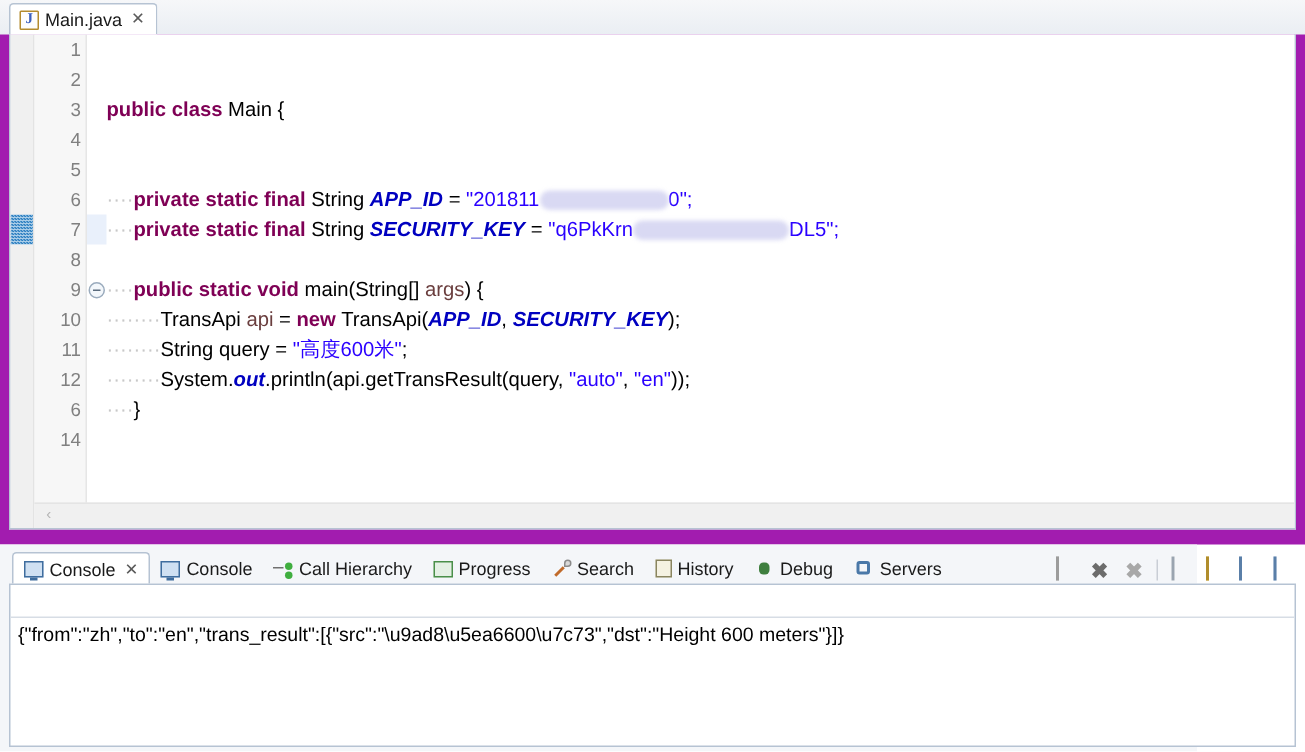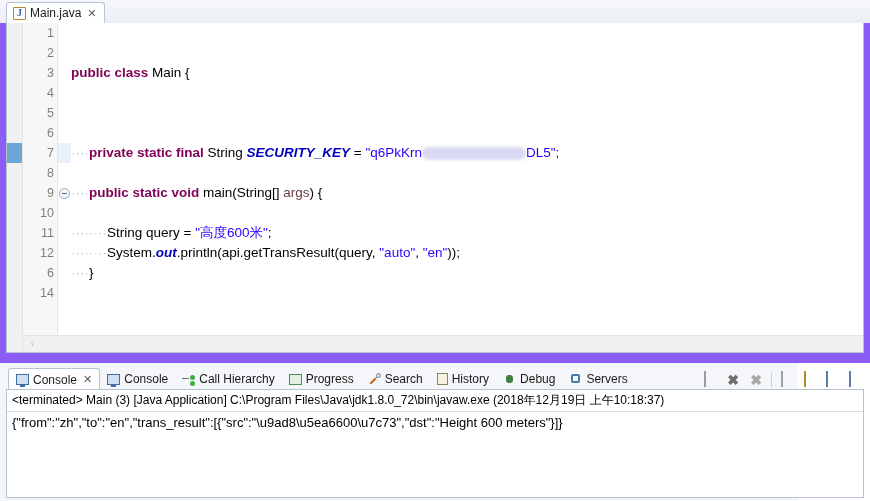--- a/index.html
+++ b/index.html
@@ -16,21 +16,21 @@
     color: #000;
     position: relative;
   }
 
   
   #editor-part {
     position: absolute;
     left: 0; top: 0;
     width: 870px;
     height: 363px;
-    background: #8b5cf6;
+    background: #a21caf;
   }
 
   .tab-strip {
     position: absolute;
     left: 0; top: 0;
     width: 870px;
     height: 23px;
     background: linear-gradient(to bottom, #f6f7f9 0%, #eaeef3 100%);
   }
   .editor-tab {
@@ -430,25 +430,27 @@
     </div>
 
     <div class="hl-line" style="top:120px"></div>
 
     <div class="code-area">
 
 
       <div class="code-line" style="top:40px"><span class="kw">public</span><span> </span><span class="kw">class</span><span> Main {</span></div>
 
 
+      <div class="code-line" style="top:100px"><span class="dot">····</span><span class="kw">private static final</span><span> String </span><span class="sfld">APP_ID</span><span> = </span><span class="str">"201811</span><span class="redact" style="width:86px;height:13px"></span><span class="str">0";</span></div>
 
       <div class="code-line" style="top:120px"><span class="dot">····</span><span class="kw">private static final</span><span> String </span><span class="sfld">SECURITY_KEY</span><span> = </span><span class="str">"q6PkKrn</span><span class="redact" style="width:104px;height:13px"></span><span class="str">DL5";</span></div>
 
       <div class="code-line" style="top:160px"><span class="dot">····</span><span class="kw">public</span><span> </span><span class="kw">static</span><span> </span><span class="kw">void</span><span> main(String[] </span><span class="param">args</span><span>) {</span></div>
 
+      <div class="code-line" style="top:180px"><span class="dot">········</span><span>TransApi </span><span class="param">api</span><span> = </span><span class="kw">new</span><span> TransApi(</span><span class="sfld">APP_ID</span><span>, </span><span class="sfld">SECURITY_KEY</span><span>);</span></div>
 
       <div class="code-line" style="top:200px"><span class="dot">········</span><span>String query = </span><span class="str">"高度600米"</span><span>;</span></div>
 
       <div class="code-line" style="top:220px"><span class="dot">········</span><span>System.</span><span class="fld">out</span><span>.println(api.getTransResult(query, </span><span class="str">"auto"</span><span>, </span><span class="str">"en"</span><span>));</span></div>
 
       <div class="code-line" style="top:240px"><span class="dot">····</span><span>}</span></div>
 
     </div>
 
     <div class="h-scroll">
@@ -509,17 +511,16 @@
       <span class="tbtn ico-xx">✖</span>
       <span class="vsep"></span>
       <span class="tbtn"><span class="ico-page"></span></span>
       <span class="tbtn"><span class="ico-lock"></span></span>
       <span class="tbtn"><span class="ico-screen"></span></span>
       <span class="tbtn"><span class="ico-screen"></span></span>
     </div>
   </div>
 
   <div class="console-body">
-    <div class="status-line">&lt;terminated&gt; Main (3) [Java Application] C:\Program Files\Java\jdk1.8.0_72\bin\javaw.exe (2018年12月19日 上午10:18:37)</div>
     <div class="console-sep"></div>
     <div class="console-out">{"from":"zh","to":"en","trans_result":[{"src":"\u9ad8\u5ea6600\u7c73","dst":"Height 600 meters"}]}</div>
   </div>
 </div>
 
 </body></html>

